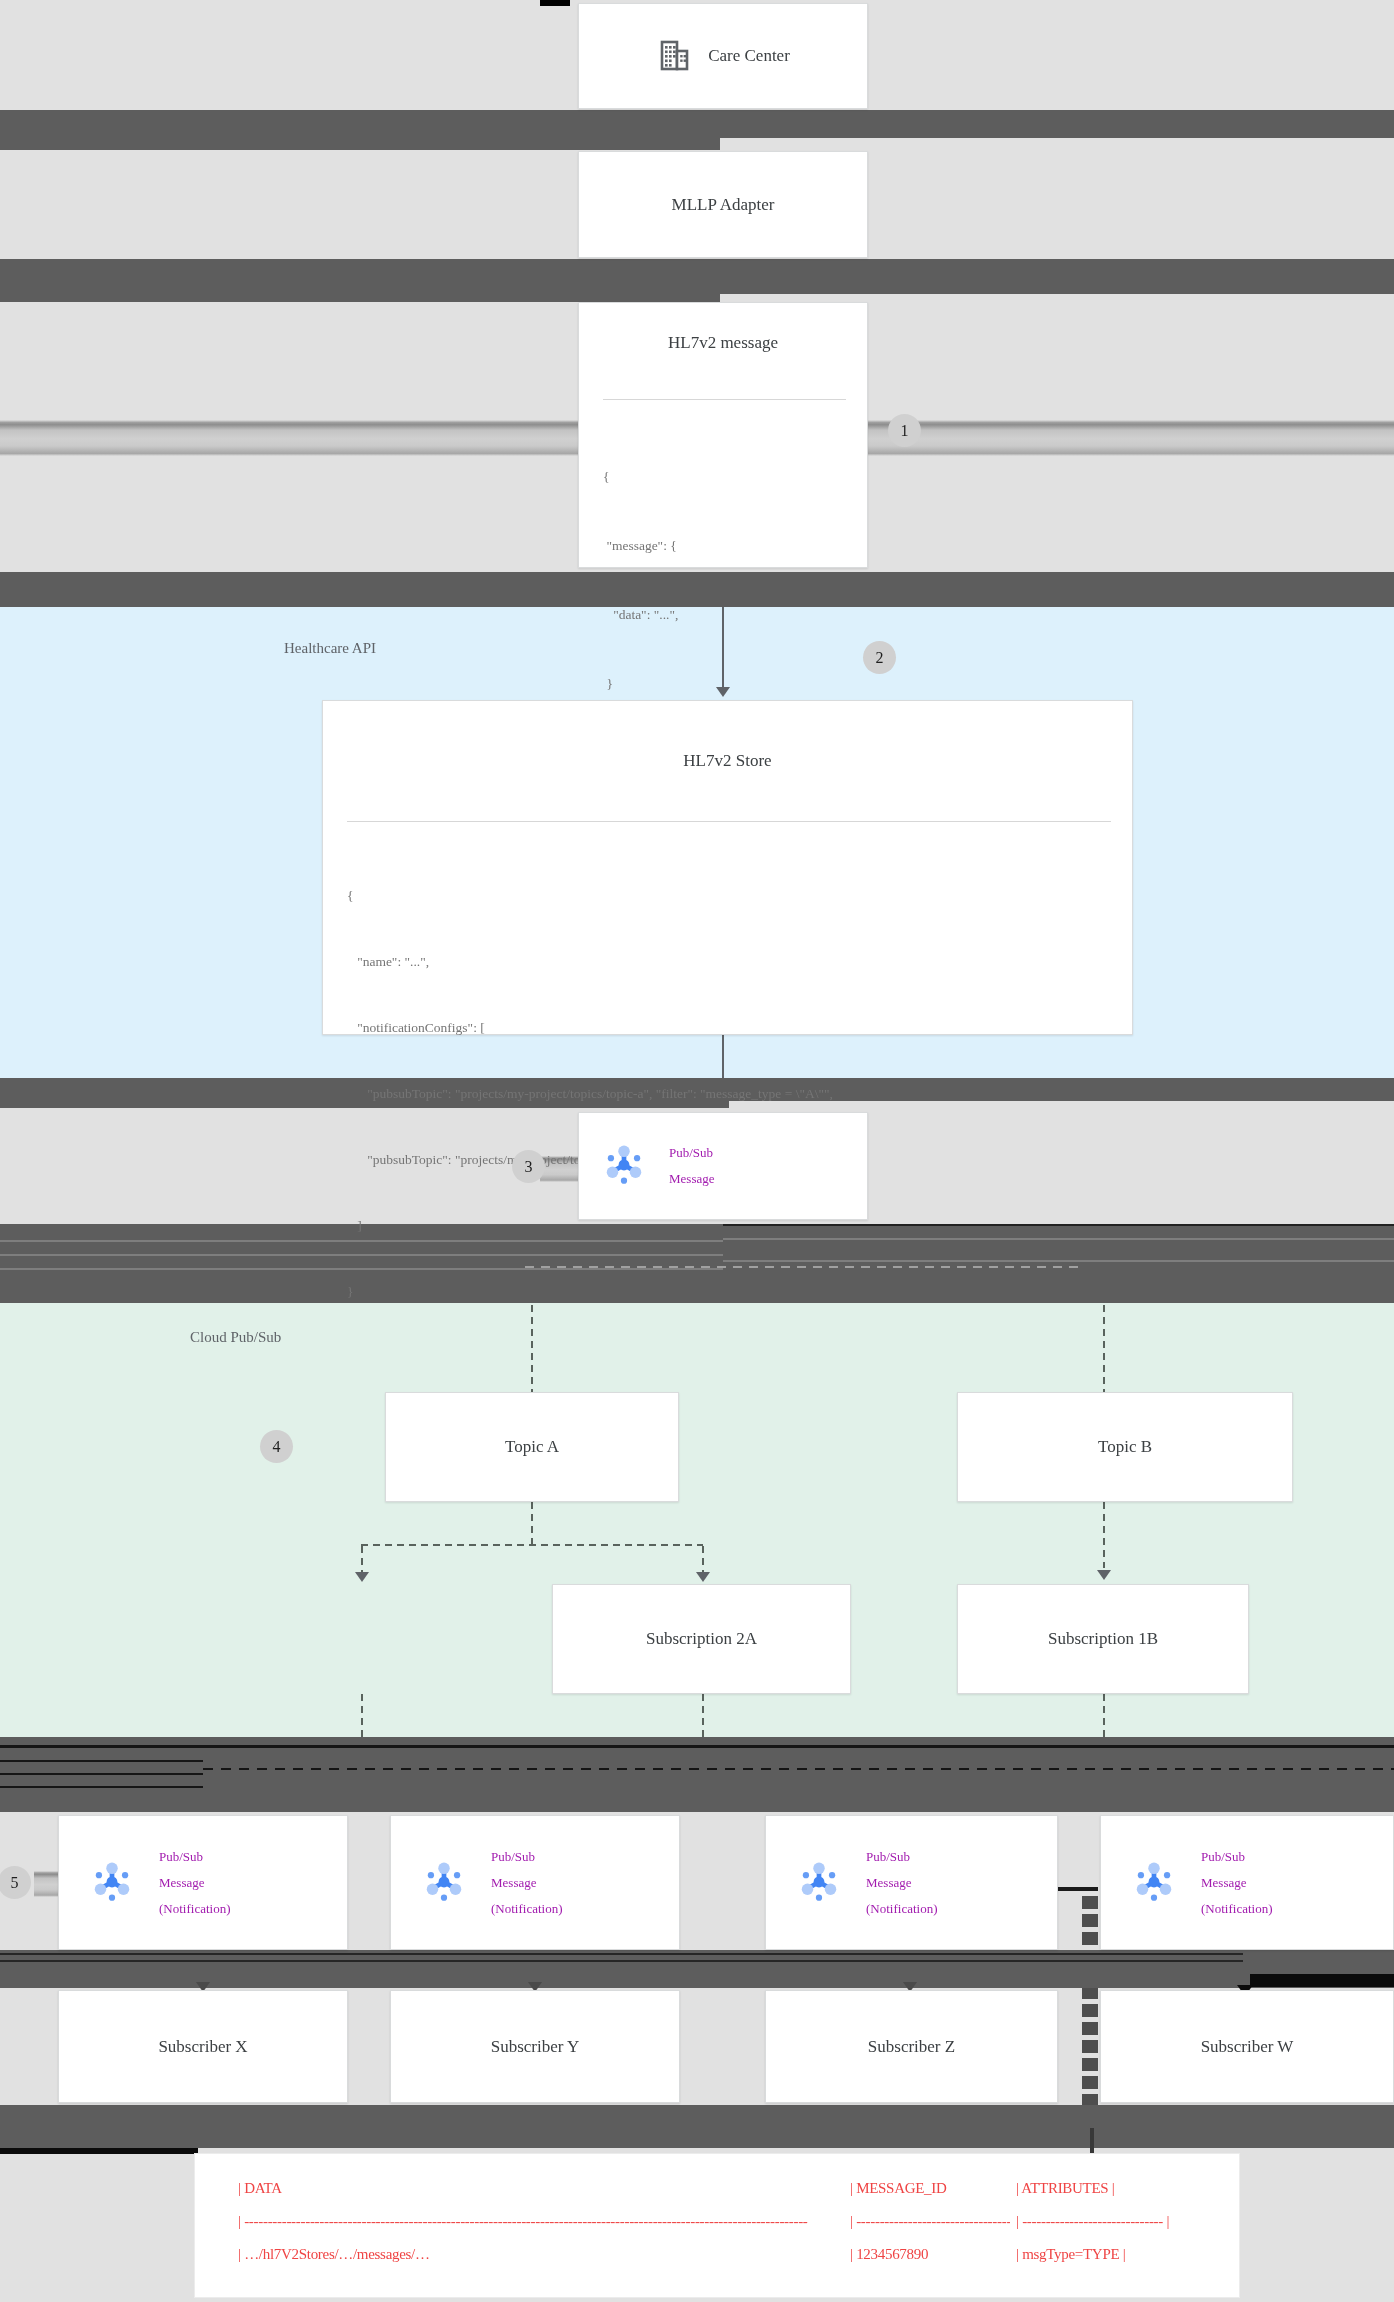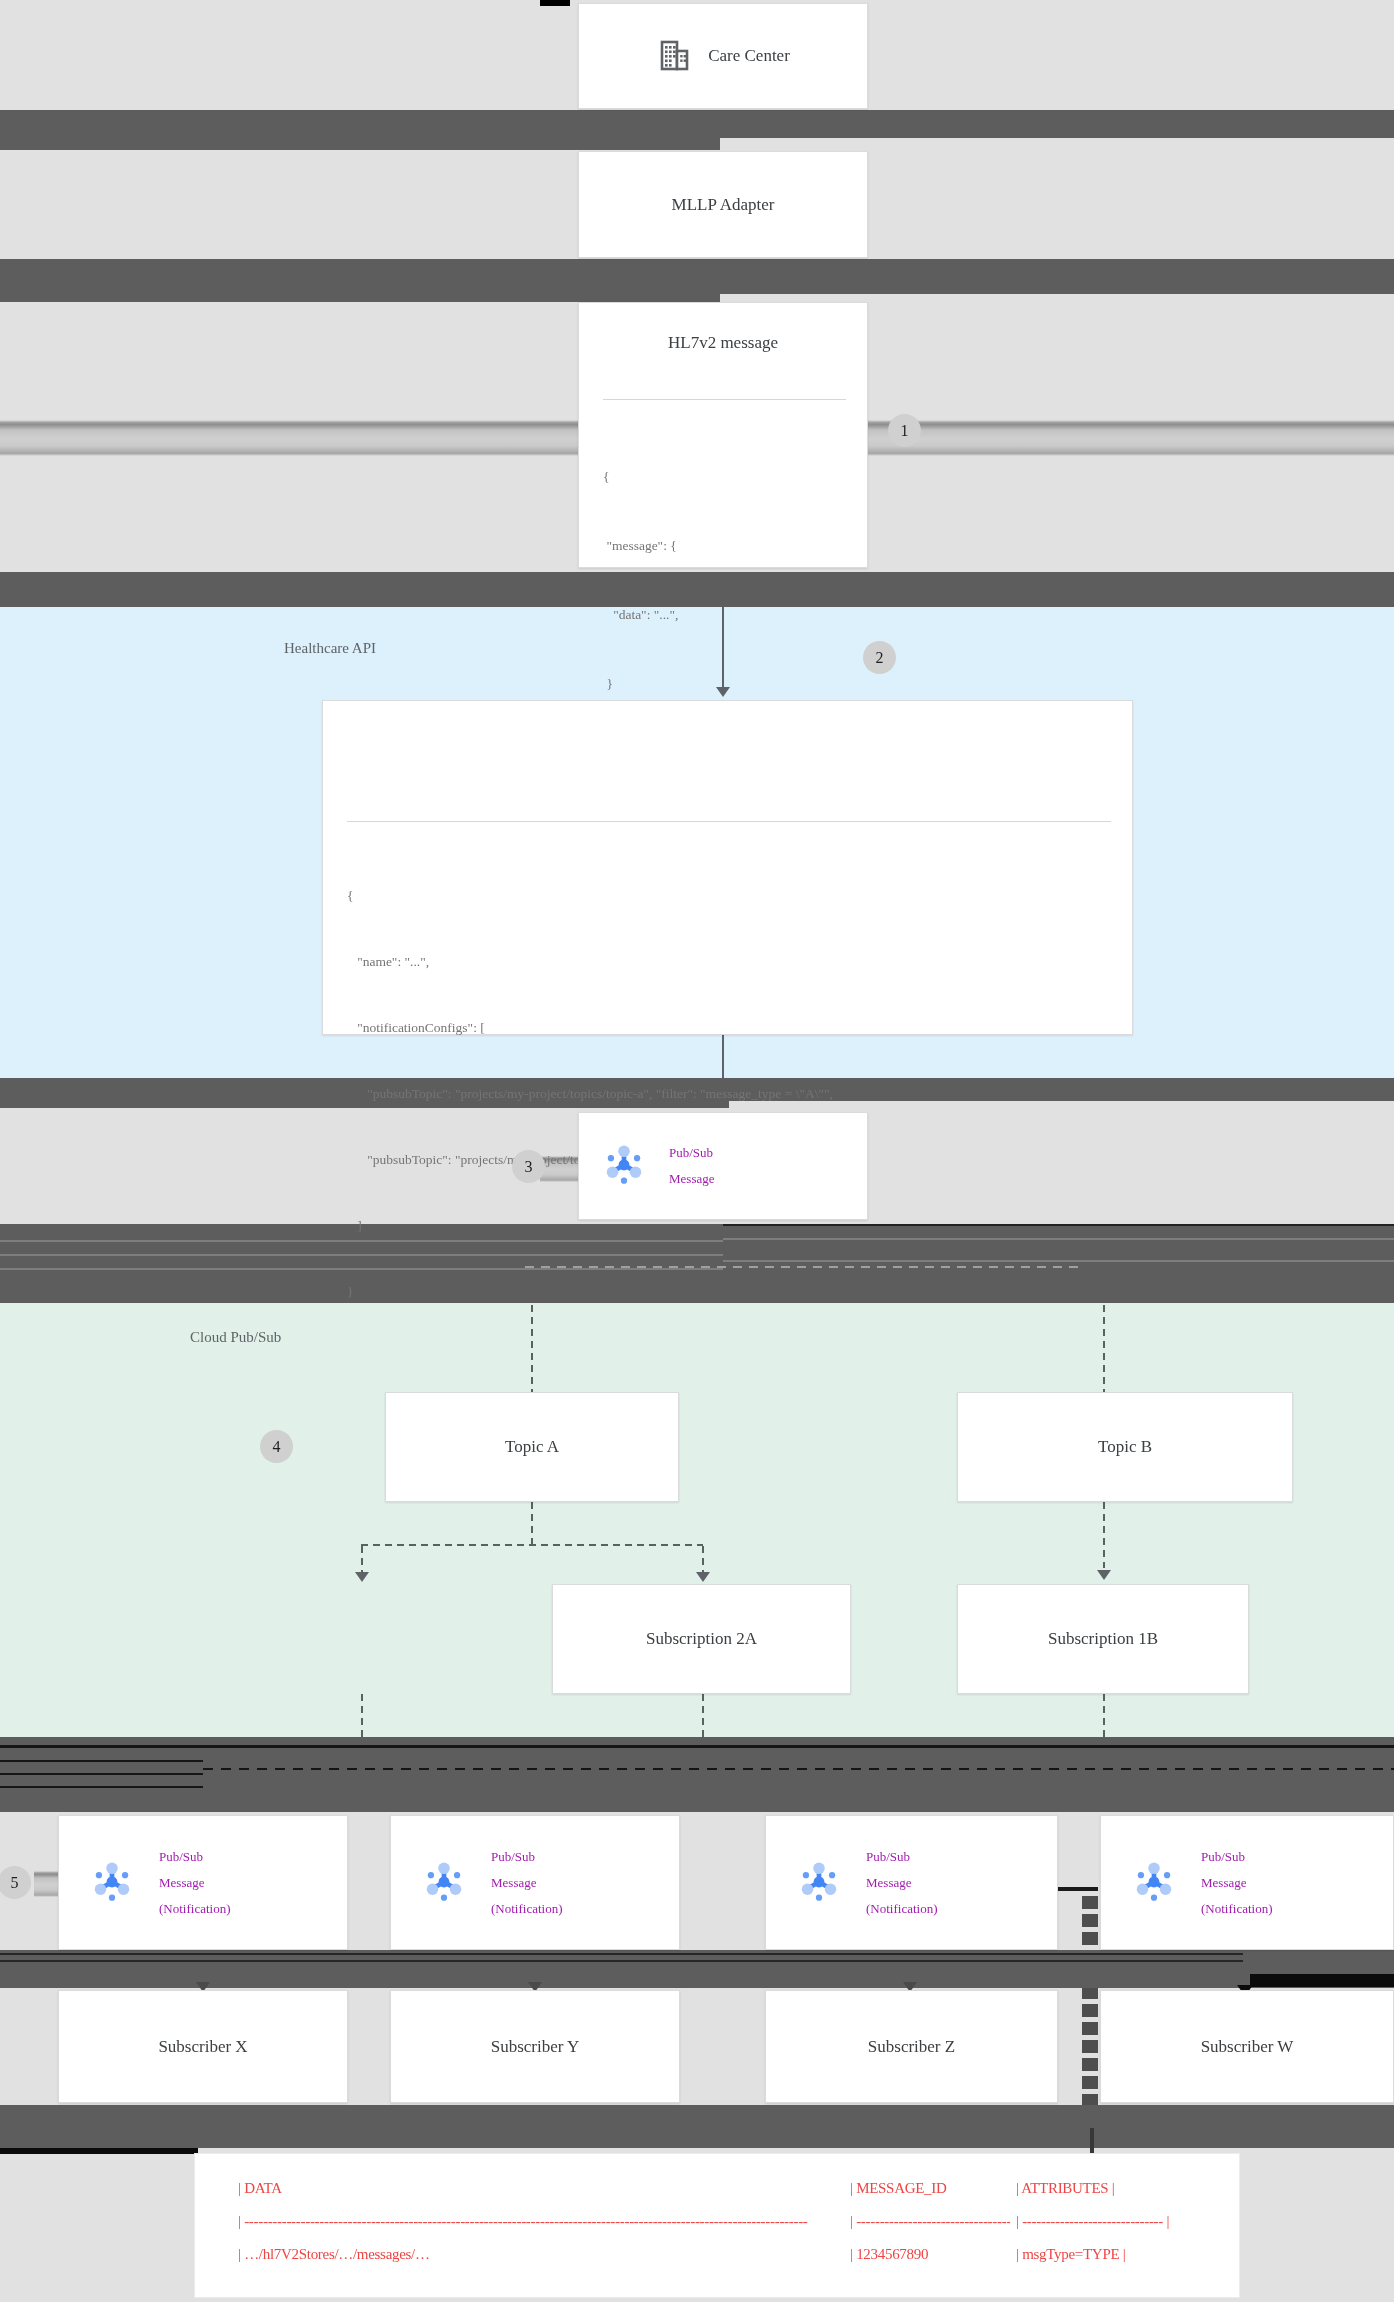--- a/index.html
+++ b/index.html
@@ -167,20 +167,23 @@
       <div> "message": {</div>
       <div>   "data": "...",</div>
       <div> }</div>
       <div>}</div>
     </div>
   </div>
 
   <div class="section-label" style="left:284px;top:640px;">Healthcare API</div>
 
   <div class="card" style="left:322px;top:700px;width:811px;height:335px;">
+    <div class="abs card-center" style="left:0;top:0;width:100%;height:120px;">
+      <span class="node-label">HL7v2 Store</span>
+    </div>
     <div class="divider" style="left:24px;top:120px;width:764px;"></div>
     <div class="code code-sm" style="left:24px;top:140px;">
       <div>{</div>
       <div>   "name": "...",</div>
       <div>   "notificationConfigs": [</div>
       <div>      "pubsubTopic": "projects/my-project/topics/topic-a", "filter": "message_type = \"A\"",</div>
       <div>      "pubsubTopic": "projects/my-project/topics/topic-b", "filter": "message_type = \"B\""</div>
       <div>   ]</div>
       <div>}</div>
     </div>

